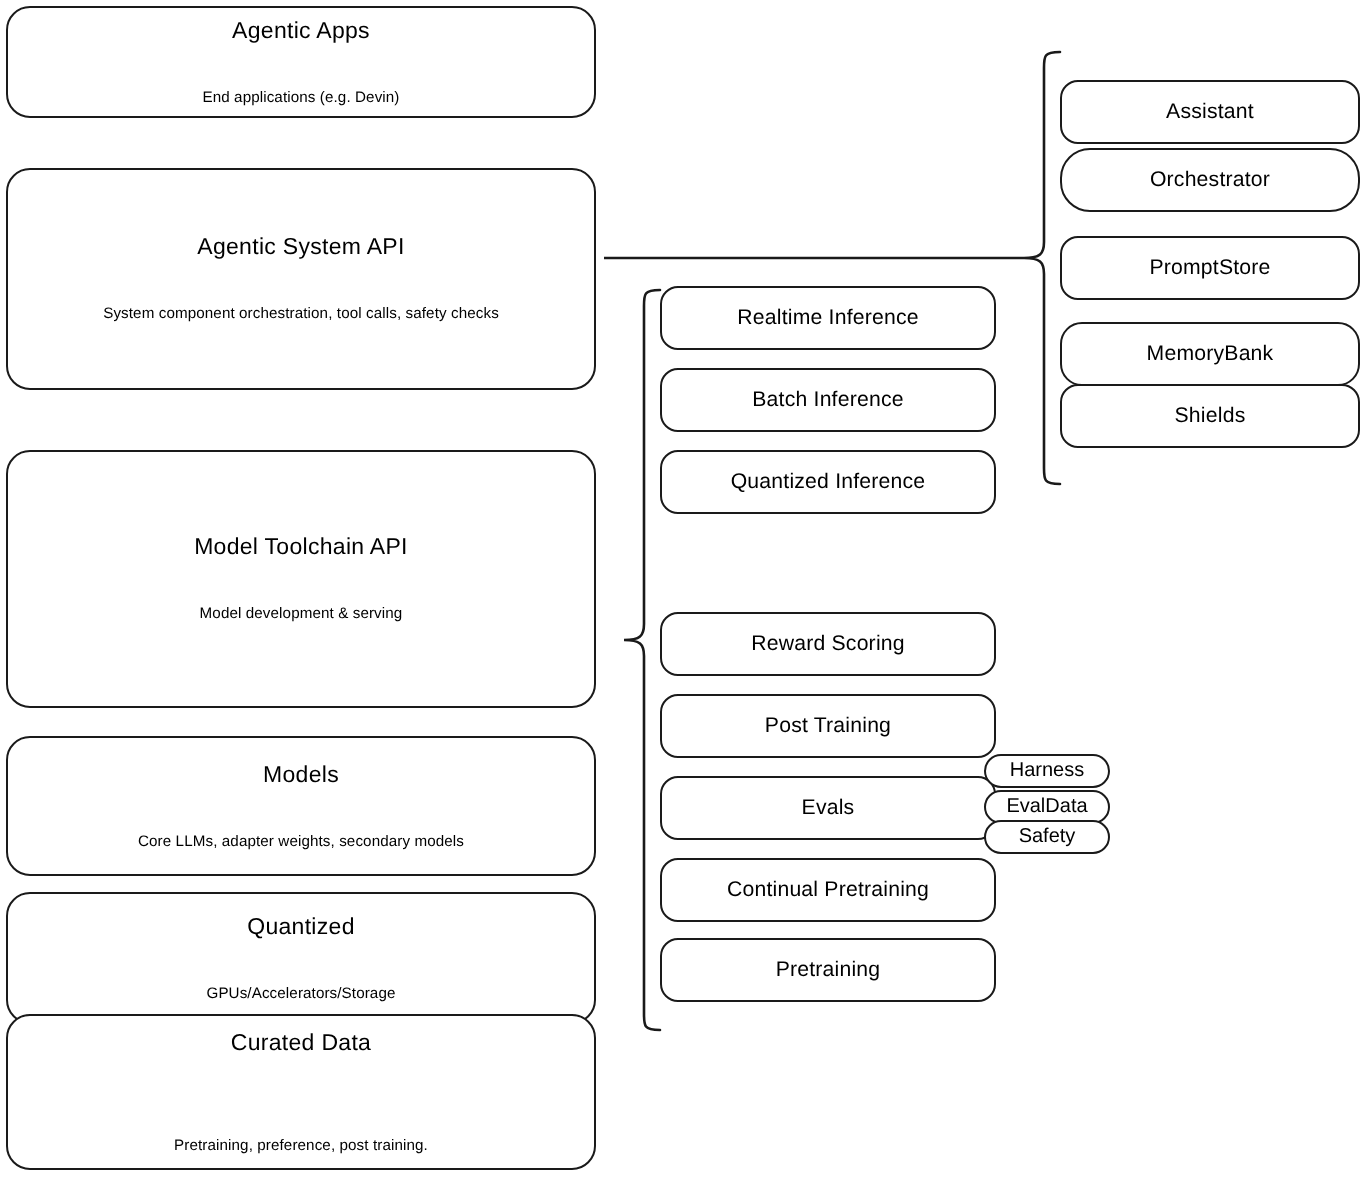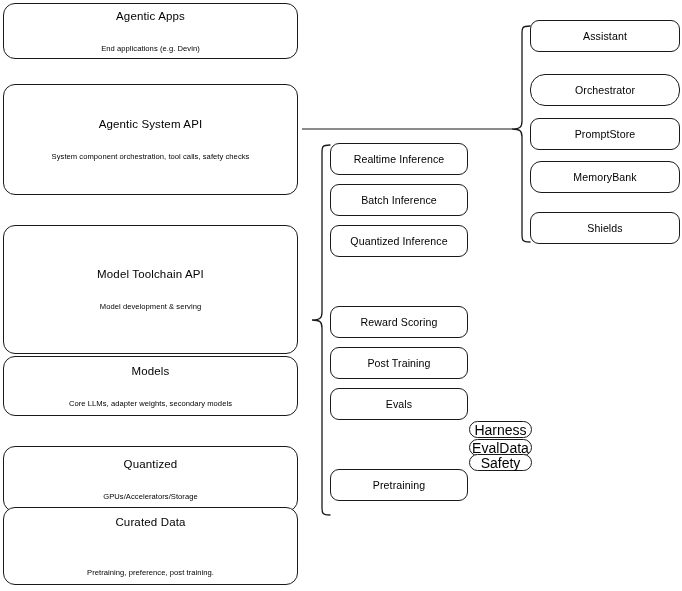--- a/index.html
+++ b/index.html
@@ -52,35 +52,34 @@
   
   .rowbox {
     border-radius: 9px;
     height: 32px;
     font-size: 10.6px;
     letter-spacing: 0.1px;
     z-index: 3;
   }
   .mid {
     left: 330px;
-    width: 138px;
+    width: 168px;
   }
   .right {
     left: 530px;
     width: 150px;
   }
   
   .chip {
     border-radius: 11px;
     height: 17px;
     width: 63px;
-    left: 469px;
-    font-size: 14px;
+    left: 492px;
+    font-size: 10px;
     z-index: 6;
-    margin-top: 44px;
   }
   
   #lines {
     position: absolute;
     left: 0;
     top: 0;
     width: 682px;
     height: 591px;
     z-index: 4;
     pointer-events: none;
@@ -99,21 +98,21 @@
   <div class="node layer" style="top:84px;height:111px;">
     <div class="title">Agentic System API</div>
     <div class="subtitle">System component orchestration, tool calls, safety checks</div>
   </div>
 
   <div class="node layer" style="top:225px;height:129px;">
     <div class="title">Model Toolchain API</div>
     <div class="subtitle">Model development &amp; serving</div>
   </div>
 
-  <div class="node layer" style="top:356px;height:60px;">
+  <div class="node layer" style="top:368px;height:70px;">
     <div class="title">Models</div>
     <div class="subtitle">Core LLMs, adapter weights, secondary models</div>
   </div>
 
   <div class="node layer" style="top:446px;height:66px;">
     <div class="title">Quantized</div>
     <div class="subtitle">GPUs/Accelerators/Storage</div>
   </div>
 
   <div class="node layer" style="top:507px;height:78px;gap:18px;">
@@ -153,43 +152,46 @@
   </div>
   <div class="node rowbox mid" style="top:306px;">
     <span>Reward Scoring</span>
   </div>
   <div class="node rowbox mid" style="top:347px;">
     <span>Post Training</span>
   </div>
   <div class="node rowbox mid" style="top:388px;">
     <span>Evals</span>
   </div>
+  <div class="node rowbox mid" style="top:429px;">
+    <span>Continual Pretraining</span>
+  </div>
   <div class="node rowbox mid" style="top:469px;">
     <span>Pretraining</span>
   </div>
 
   <div class="node chip" style="top:377px;">
     <span>Harness</span>
   </div>
   <div class="node chip" style="top:395px;">
     <span>EvalData</span>
   </div>
   <div class="node chip" style="top:410px;">
     <span>Safety</span>
   </div>
 
-  <div class="node rowbox right" style="top:20px;">
+  <div class="node rowbox right" style="top:40px;">
     <span>Assistant</span>
   </div>
   <div class="node rowbox right" style="top:74px;border-radius:15px;">
     <span>Orchestrator</span>
   </div>
   <div class="node rowbox right" style="top:118px;">
     <span>PromptStore</span>
   </div>
   <div class="node rowbox right" style="top:161px;border-radius:11px;">
     <span>MemoryBank</span>
   </div>
-  <div class="node rowbox right" style="top:212px;">
+  <div class="node rowbox right" style="top:192px;">
     <span>Shields</span>
   </div>
 
 </div>
 
 </body></html>

